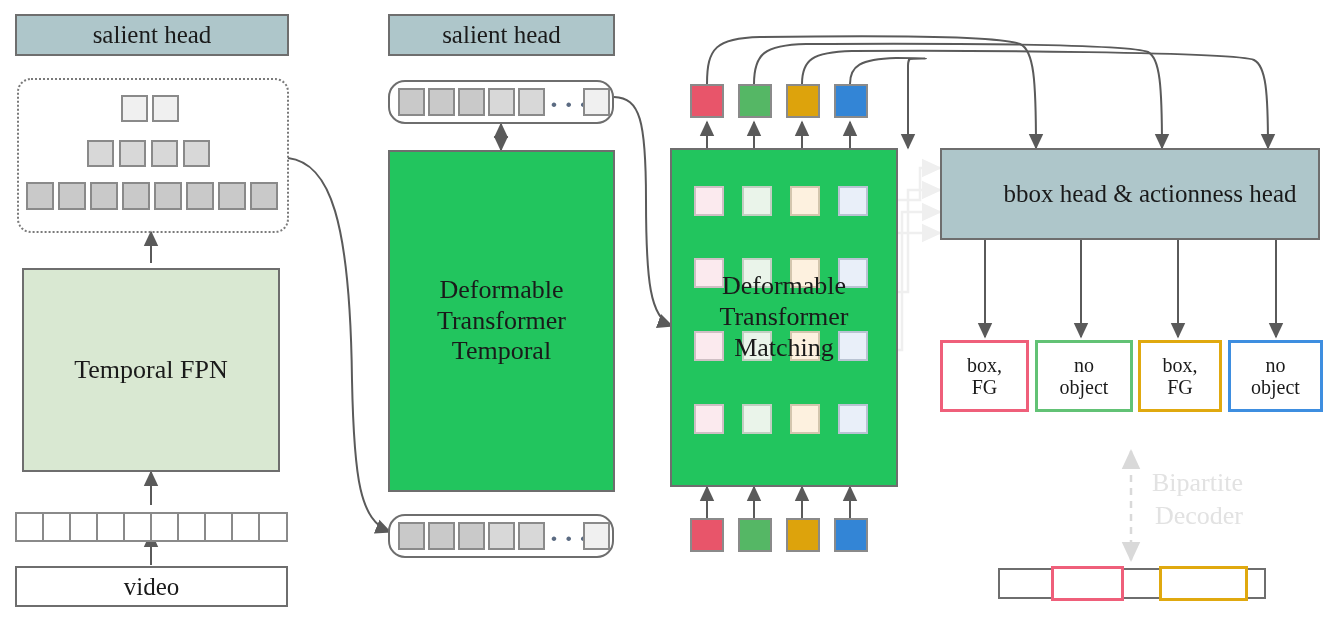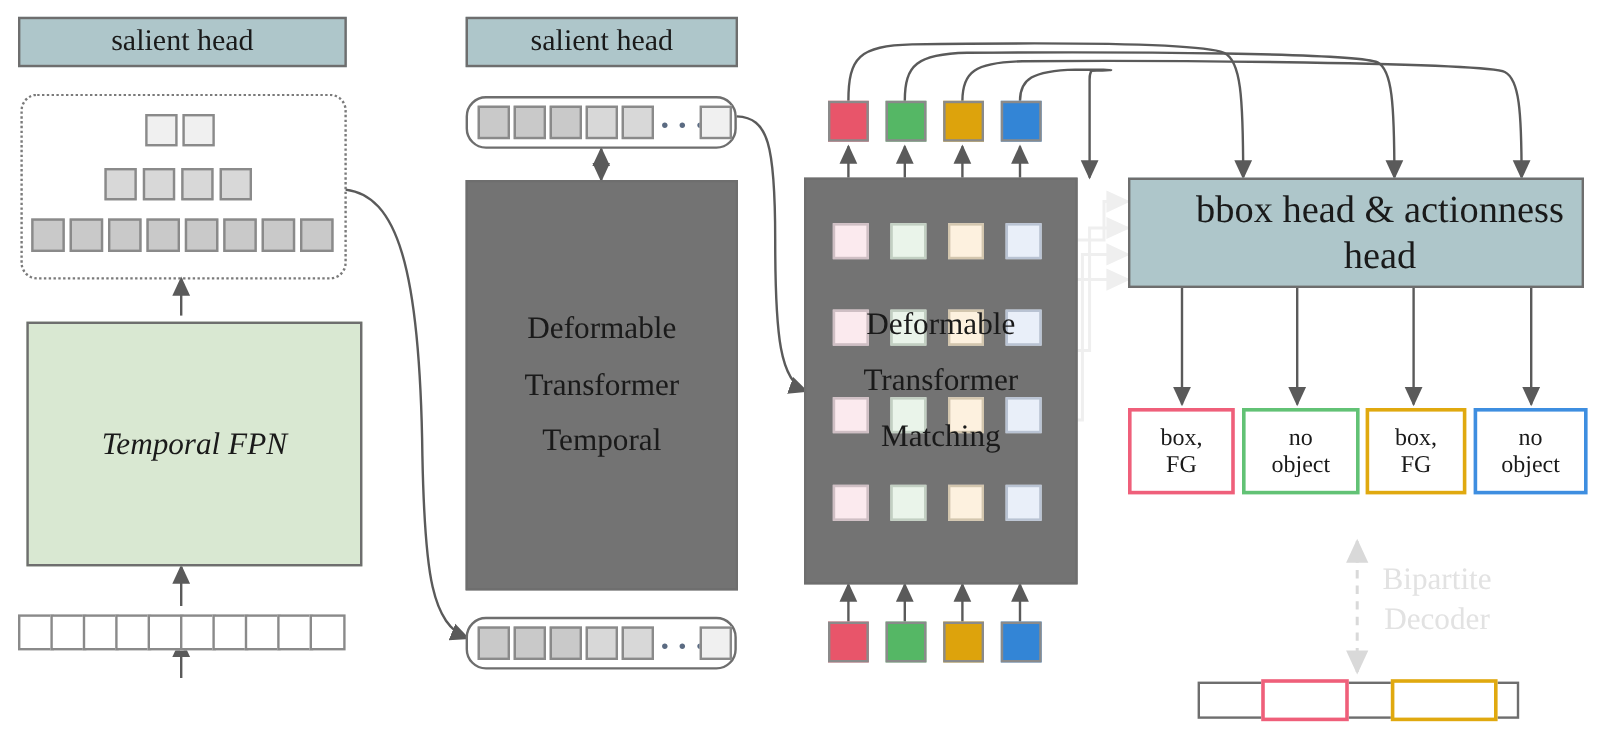--- a/index.html
+++ b/index.html
@@ -6,41 +6,41 @@
   body{width:1333px;height:624px;position:relative;overflow:hidden;
        font-family:"Liberation Serif","DejaVu Serif",serif;color:#1a1a1a;}
   .stage{position:absolute;left:0;top:0;width:1333px;height:624px;}
   svg.edges{position:absolute;left:0;top:0;width:1333px;height:624px;pointer-events:none;}
 
   .box{position:absolute;box-sizing:border-box;border:2px solid #6e6e6e;
        display:flex;align-items:center;justify-content:center;text-align:center;
        line-height:1.18;}
   .teal{background:#aec6ca;border-color:#6e6e6e;text-align:center;}
   .green{background:#d9e8d2;border-color:#6e6e6e;}
-  .gray{background:#737373;border-color:#6e6e6e;gap:16px;}
+  .gray{background:#22c55e;border-color:#6e6e6e;}
   .white{background:#ffffff;border-color:#6e6e6e;}
 
   .sq{position:absolute;box-sizing:border-box;border:2px solid #8a8a8a;}
   .sq-d{background:#c9c9c9;}
   .sq-m{background:#d8d8d8;}
   .sq-l{background:#f0f0f0;}
   .sq-w{background:#ffffff;border:2px solid #8a8a8a;}
 
   .pyr{position:absolute;box-sizing:border-box;border:2px dotted #7a7a7a;border-radius:14px;background:transparent;}
 
   .strip{position:absolute;box-sizing:border-box;border:2px solid #6e6e6e;border-radius:17px;background:#ffffff;}
   .dots{position:absolute;color:#5b6b82;font-size:17px;letter-spacing:2px;
         font-family:"Liberation Sans",sans-serif;line-height:1;}
 
   .qsq{position:absolute;box-sizing:border-box;border:2px solid #8a8a8a;}
 
   .res{position:absolute;box-sizing:border-box;border:3px solid #888;background:#fff;
        display:flex;align-items:center;justify-content:center;text-align:center;
        font-size:20px;line-height:1.12;}
-  .bip{position:absolute;color:#e2e2e2;font-size:26px;line-height:1.25;text-align:center;}
+  .bip{position:absolute;color:#e2e2e2;font-size:26px;line-height:1.25;text-align:right;}
 
   .gtbar{position:absolute;box-sizing:border-box;border:2px solid #6e6e6e;background:#fff;}
   .gtseg{position:absolute;box-sizing:border-box;border:3px solid #888;background:#fff;}
 </style>
 </head>
 <body>
 
 <div class="stage">
 
   <svg class="edges" viewBox="0 0 1333 624">
@@ -122,35 +122,38 @@
 
   <div class="sq sq-d" style="left:26px;top:182px;width:28px;height:28px;"></div>
   <div class="sq sq-d" style="left:58px;top:182px;width:28px;height:28px;"></div>
   <div class="sq sq-d" style="left:90px;top:182px;width:28px;height:28px;"></div>
   <div class="sq sq-d" style="left:122px;top:182px;width:28px;height:28px;"></div>
   <div class="sq sq-d" style="left:154px;top:182px;width:28px;height:28px;"></div>
   <div class="sq sq-d" style="left:186px;top:182px;width:28px;height:28px;"></div>
   <div class="sq sq-d" style="left:218px;top:182px;width:28px;height:28px;"></div>
   <div class="sq sq-d" style="left:250px;top:182px;width:28px;height:28px;"></div>
 
-  <div class="box green" style="left:22px;top:268px;width:280px;height:204px;font-size:26px;font-style:italic;">
+  <div class="box green" style="left:22px;top:268px;width:258px;height:204px;font-size:26px;">
     <span>Temporal FPN</span>
   </div>
 
   <div class="sq sq-w" style="left:15px;top:512px;width:30px;height:30px;"></div>
   <div class="sq sq-w" style="left:42px;top:512px;width:30px;height:30px;"></div>
   <div class="sq sq-w" style="left:69px;top:512px;width:30px;height:30px;"></div>
   <div class="sq sq-w" style="left:96px;top:512px;width:30px;height:30px;"></div>
   <div class="sq sq-w" style="left:123px;top:512px;width:30px;height:30px;"></div>
   <div class="sq sq-w" style="left:150px;top:512px;width:30px;height:30px;"></div>
   <div class="sq sq-w" style="left:177px;top:512px;width:30px;height:30px;"></div>
   <div class="sq sq-w" style="left:204px;top:512px;width:30px;height:30px;"></div>
   <div class="sq sq-w" style="left:231px;top:512px;width:30px;height:30px;"></div>
   <div class="sq sq-w" style="left:258px;top:512px;width:30px;height:30px;"></div>
 
+  <div class="box white" style="left:15px;top:566px;width:273px;height:41px;font-size:25px;">
+    <span>video</span>
+  </div>
 
   <div class="box teal" style="left:388px;top:14px;width:227px;height:42px;font-size:25px;">
     <span>salient head</span>
   </div>
 
   <div class="strip" style="left:388px;top:80px;width:226px;height:44px;"></div>
   <div class="sq sq-d" style="left:398px;top:88px;width:27px;height:28px;"></div>
   <div class="sq sq-d" style="left:428px;top:88px;width:27px;height:28px;"></div>
   <div class="sq sq-d" style="left:458px;top:88px;width:27px;height:28px;"></div>
   <div class="sq sq-m" style="left:488px;top:88px;width:27px;height:28px;"></div>
@@ -202,21 +205,21 @@
   <div class="qsq" style="left:690px;top:84px;width:34px;height:34px;background:#e8556a;"></div>
   <div class="qsq" style="left:738px;top:84px;width:34px;height:34px;background:#55b765;"></div>
   <div class="qsq" style="left:786px;top:84px;width:34px;height:34px;background:#dda30c;"></div>
   <div class="qsq" style="left:834px;top:84px;width:34px;height:34px;background:#3385d6;"></div>
 
   <div class="qsq" style="left:690px;top:518px;width:34px;height:34px;background:#e8556a;"></div>
   <div class="qsq" style="left:738px;top:518px;width:34px;height:34px;background:#55b765;"></div>
   <div class="qsq" style="left:786px;top:518px;width:34px;height:34px;background:#dda30c;"></div>
   <div class="qsq" style="left:834px;top:518px;width:34px;height:34px;background:#3385d6;"></div>
 
-  <div class="box teal" style="left:940px;top:148px;width:380px;height:92px;font-size:32px;padding-left:40px;">
+  <div class="box teal" style="left:940px;top:148px;width:380px;height:92px;font-size:25px;padding-left:40px;">
     <span>bbox head &amp; actionness head</span>
   </div>
 
   <div class="res" style="left:940px;top:340px;width:89px;height:72px;border-color:#ef5f7a;flex-direction:column;">
     <span>box,</span>
     <span>FG</span>
   </div>
   <div class="res" style="left:1035px;top:340px;width:98px;height:72px;border-color:#62c275;flex-direction:column;">
     <span>no</span>
     <span>object</span>

